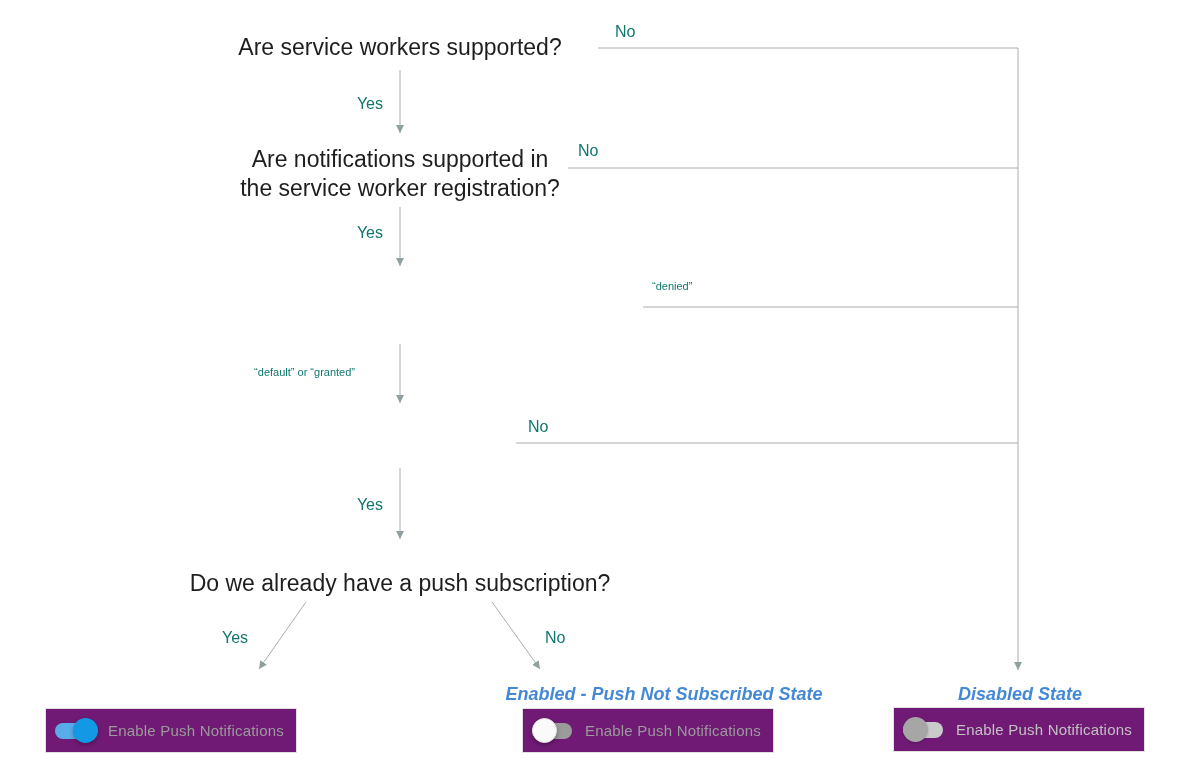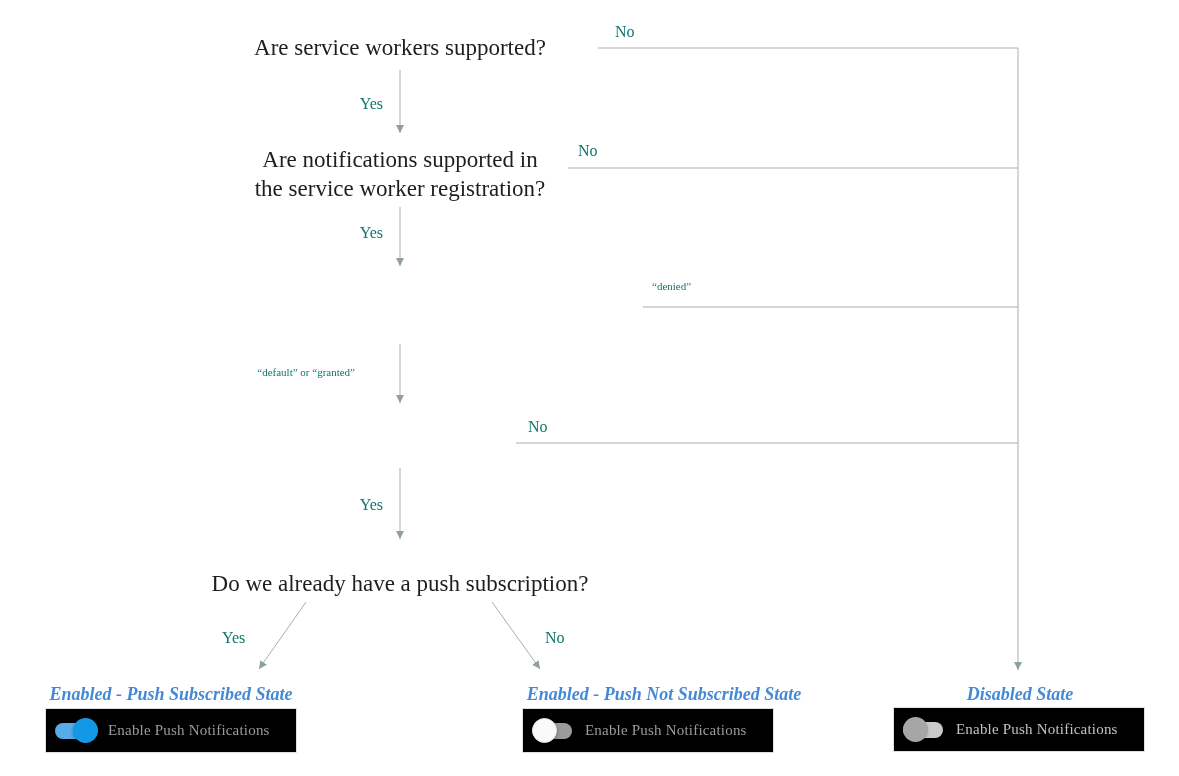--- a/index.html
+++ b/index.html
@@ -1,21 +1,21 @@
 <!DOCTYPE html>
 <html><head>
 <meta charset="utf-8">
 <style>
   html, body { margin: 0; padding: 0; background: #ffffff; }
   .canvas {
     position: relative;
     width: 1179px;
     height: 772px;
     background: #ffffff;
-    font-family: Liberation Serif, serif;
+    font-family: Liberation Sans, sans-serif;
     color: #1e1e1e;
     overflow: hidden;
   }
   svg.connectors {
     position: absolute;
     left: 0; top: 0;
     width: 1179px; height: 776px;
   }
   svg.connectors line, svg.connectors path.edge {
     stroke: #a9aeae;
@@ -46,21 +46,21 @@
     font-size: 18px;
     font-weight: bold;
     font-style: italic;
     color: #4589d6;
     white-space: nowrap;
   }
   .card {
     position: absolute;
     width: 252px;
     height: 45px;
-    background: #000000;
+    background: #701a75;
     border: 1px solid #e0e0e0;
     display: flex;
     align-items: center;
     padding-left: 9px;
     box-sizing: border-box;
   }
   .switch {
     position: relative;
     width: 43px;
     height: 26px;
@@ -132,21 +132,20 @@
   <div class="edge-label" style="left:615px; top:23px;">No</div>
   <div class="edge-label right-anchored" style="left:383px; top:224px;">Yes</div>
   <div class="edge-label" style="left:578px; top:142px;">No</div>
   <div class="edge-label small right-anchored" style="left:355px; top:366px;">“default” or “granted”</div>
   <div class="edge-label small" style="left:652px; top:280px;">“denied”</div>
   <div class="edge-label right-anchored" style="left:383px; top:496px;">Yes</div>
   <div class="edge-label" style="left:528px; top:418px;">No</div>
   <div class="edge-label" style="left:222px; top:629px;">Yes</div>
   <div class="edge-label" style="left:545px; top:629px;">No</div>
 
-  <div class="state-title" style="left:171px;">Enabled - Push Subscribed State</div>
   <div class="state-title" style="left:648px;margin-left:16px;">Enabled - Push Not Subscribed State</div>
   <div class="state-title" style="left:1020px;">Disabled State</div>
 
   <div class="card" style="left:45px; top:708px;">
     <div class="switch on">
       <div class="track"></div>
       <div class="thumb"></div>
     </div>
     <div class="card-label">Enable Push Notifications</div>
   </div>

